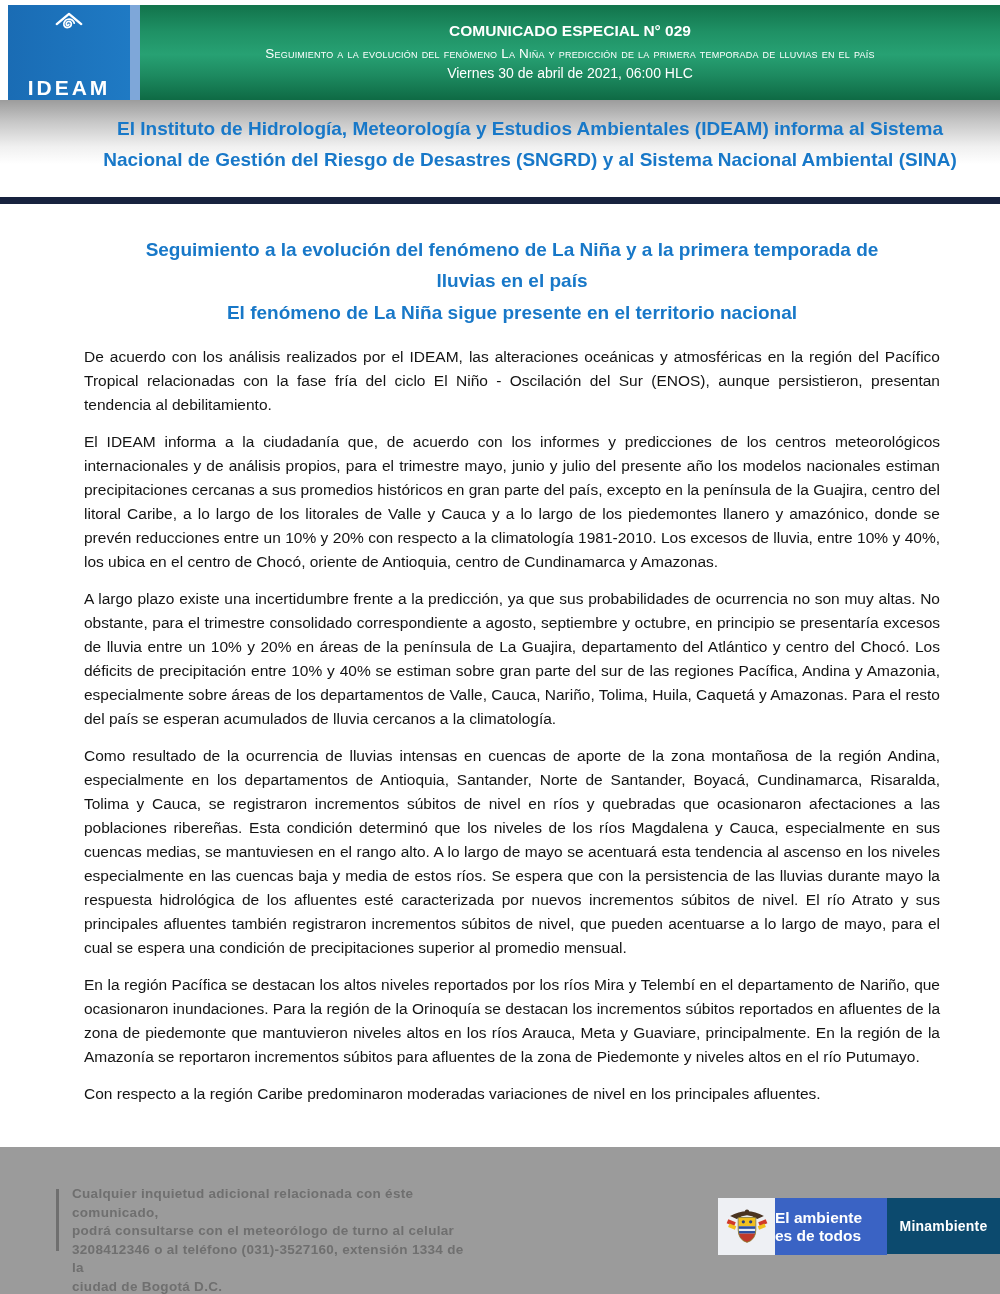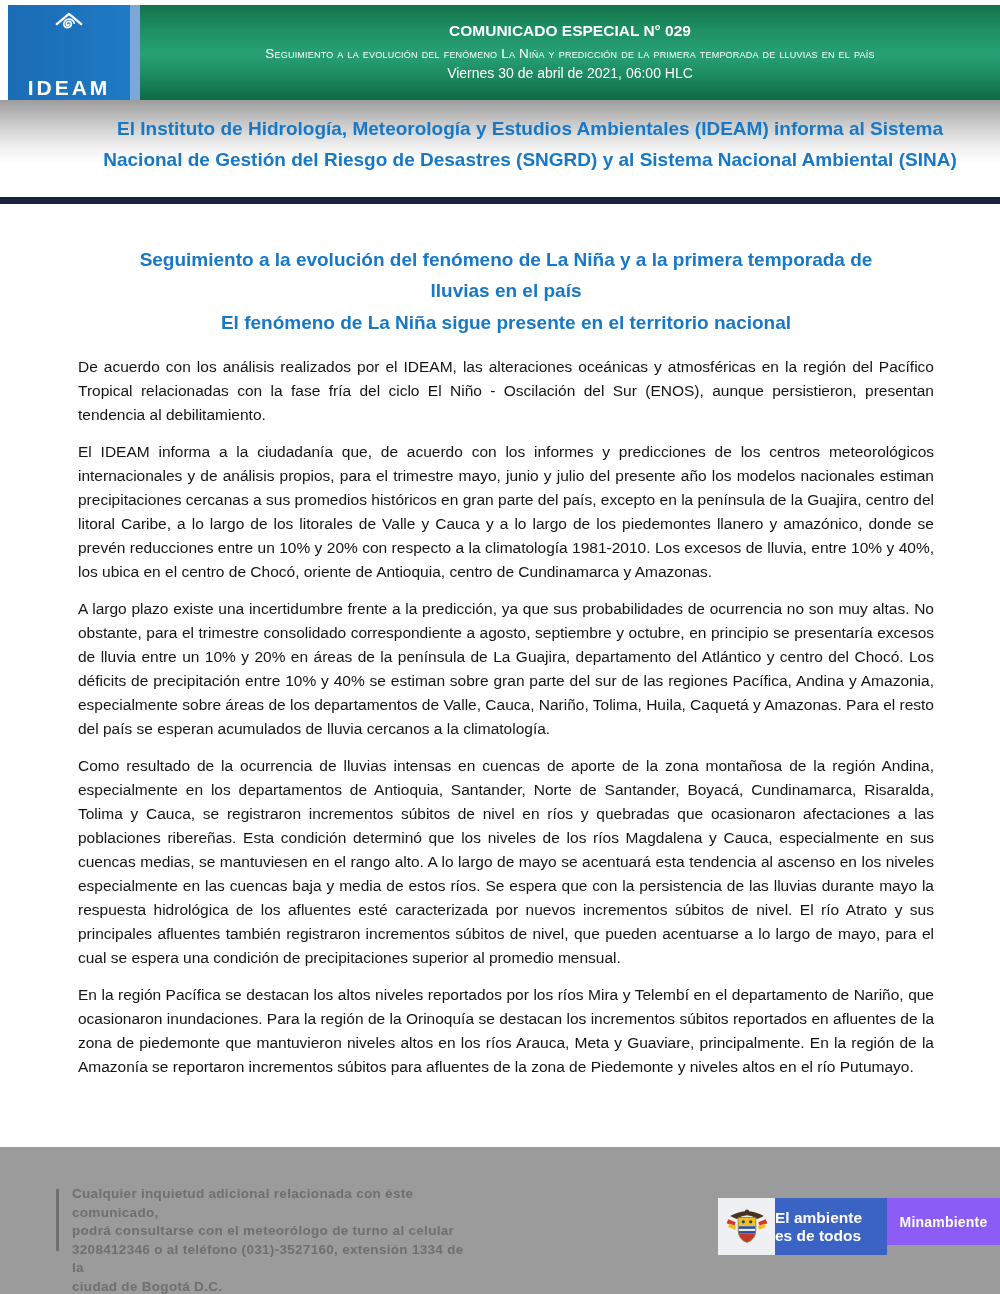--- a/index.html
+++ b/index.html
@@ -23,37 +23,37 @@
   
   .gray-band{position:absolute;top:100px;left:0;width:1000px;height:97px;
              background:linear-gradient(180deg,#9c9c9c 0%,#c6c6c6 22%,#f0f0f0 48%,#ffffff 66%);padding-left:30px;}
   .banner-text{padding-top:13px;margin:0 auto;text-align:center;color:#1878c8;font-weight:bold;
                font-size:19px;line-height:31px;white-space:pre-line;}
 
   
   .navy-bar{position:absolute;top:197px;left:0;width:1000px;height:7px;background:#17223e;}
 
   
-  .article{position:absolute;top:204px;left:78px;width:856px;padding-top:40px;color:#141414;}
+  .article{position:absolute;top:204px;left:84px;width:856px;padding-top:30px;color:#141414;}
   .a-title,.a-subtitle{text-align:center;color:#1878c8;font-weight:bold;font-size:19px;line-height:31px;margin:0;}
   .a-title{white-space:pre-line;}
   .a-subtitle{margin-top:1px;}
   .article p{margin:13px 0 0 0;font-size:15.5px;line-height:24px;text-align:justify;}
   .article p:first-of-type{margin-top:17px;}
 
   
   .footer{position:absolute;top:1147px;left:0;width:1000px;height:147px;background:#9b9b9b;}
   .vline{position:absolute;left:56px;top:42px;width:3px;height:62px;background:#6f6f6f;}
   .footer-note{position:absolute;left:72px;top:38px;width:400px;color:#6f6f6f;font-weight:bold;
                font-size:13.5px;line-height:18.5px;white-space:pre-line;letter-spacing:.3px;}
   .gov{position:absolute;left:718px;top:51px;height:57px;display:flex;}
   .crest-box{width:57px;height:57px;background:#eef0f4;display:flex;align-items:center;justify-content:center;}
   .brand-box{width:112px;height:57px;background:#3a63c4;color:#fff;display:flex;flex-direction:column;
              justify-content:center;box-sizing:border-box;font-weight:bold;font-size:15.5px;line-height:18px;}
-  .ministry-box{width:113px;height:47px;background:#8b5cf6;color:#fff;display:flex;align-items:center;
+  .ministry-box{width:113px;height:56px;background:#0c4a6e;color:#fff;display:flex;align-items:center;
                 justify-content:center;font-weight:bold;font-size:14px;letter-spacing:.2px;}
 </style>
 </head>
 <body>
 
 <div class="page">
 
   <div class="header">
     <div class="logo-box">
       <svg width="92" height="58" viewBox="0 0 140 90">
@@ -79,20 +79,21 @@
 
   <div class="article">
     <div class="a-title">Seguimiento a la evolución del fenómeno de La Niña y a la primera temporada de
 lluvias en el país</div>
     <div class="a-subtitle">El fenómeno de La Niña sigue presente en el territorio nacional</div>
     <p>De acuerdo con los análisis realizados por el IDEAM, las alteraciones oceánicas y atmosféricas en la región del Pacífico Tropical relacionadas con la fase fría del ciclo El Niño - Oscilación del Sur (ENOS), aunque persistieron, presentan tendencia al debilitamiento.</p>
     <p>El IDEAM informa a la ciudadanía que, de acuerdo con los informes y predicciones de los centros meteorológicos internacionales y de análisis propios, para el trimestre mayo, junio y julio del presente año los modelos nacionales estiman precipitaciones cercanas a sus promedios históricos en gran parte del país, excepto en la península de la Guajira, centro del litoral Caribe, a lo largo de los litorales de Valle y Cauca y a lo largo de los piedemontes llanero y amazónico, donde se prevén reducciones entre un 10% y 20% con respecto a la climatología 1981-2010. Los excesos de lluvia, entre 10% y 40%, los ubica en el centro de Chocó, oriente de Antioquia, centro de Cundinamarca y Amazonas.</p>
     <p>A largo plazo existe una incertidumbre frente a la predicción, ya que sus probabilidades de ocurrencia no son muy altas. No obstante, para el trimestre consolidado correspondiente a agosto, septiembre y octubre, en principio se presentaría excesos de lluvia entre un 10% y 20% en áreas de la península de La Guajira, departamento del Atlántico y centro del Chocó. Los déficits de precipitación entre 10% y 40% se estiman sobre gran parte del sur de las regiones Pacífica, Andina y Amazonia, especialmente sobre áreas de los departamentos de Valle, Cauca, Nariño, Tolima, Huila, Caquetá y Amazonas. Para el resto del país se esperan acumulados de lluvia cercanos a la climatología.</p>
     <p>Como resultado de la ocurrencia de lluvias intensas en cuencas de aporte de la zona montañosa de la región Andina, especialmente en los departamentos de Antioquia, Santander, Norte de Santander, Boyacá, Cundinamarca, Risaralda, Tolima y Cauca, se registraron incrementos súbitos de nivel en ríos y quebradas que ocasionaron afectaciones a las poblaciones ribereñas.  Esta condición determinó que los niveles de los ríos Magdalena y Cauca, especialmente en sus cuencas medias, se mantuviesen en el rango alto. A lo largo de mayo se acentuará esta tendencia al ascenso en los niveles especialmente en las cuencas baja y media de estos ríos.  Se espera que con la persistencia de las lluvias durante mayo la respuesta hidrológica de los afluentes esté caracterizada por nuevos incrementos súbitos de nivel. El río Atrato y sus principales afluentes también registraron incrementos súbitos de nivel, que pueden acentuarse a lo largo de mayo, para el cual se espera una condición de precipitaciones superior al promedio mensual.</p>
     <p>En la región Pacífica se destacan los altos niveles reportados por los ríos Mira y Telembí en el departamento de Nariño, que ocasionaron inundaciones. Para la región de la Orinoquía se destacan los incrementos súbitos reportados en afluentes de la zona de piedemonte que mantuvieron niveles altos en los ríos Arauca, Meta y Guaviare, principalmente. En la región de la Amazonía se reportaron incrementos súbitos para afluentes de la zona de Piedemonte y niveles altos en el río Putumayo.</p>
+    <p>Con respecto a la región Caribe predominaron moderadas variaciones de nivel en los principales afluentes.</p>
   </div>
 
   <div class="footer">
     <div class="vline"></div>
     <div class="footer-note">Cualquier inquietud adicional relacionada con éste comunicado,
 podrá consultarse con el meteorólogo de turno al celular
 3208412346 o al teléfono (031)-3527160, extensión 1334 de la
 ciudad de Bogotá D.C.</div>
     <div class="gov">
       <div class="crest-box">

